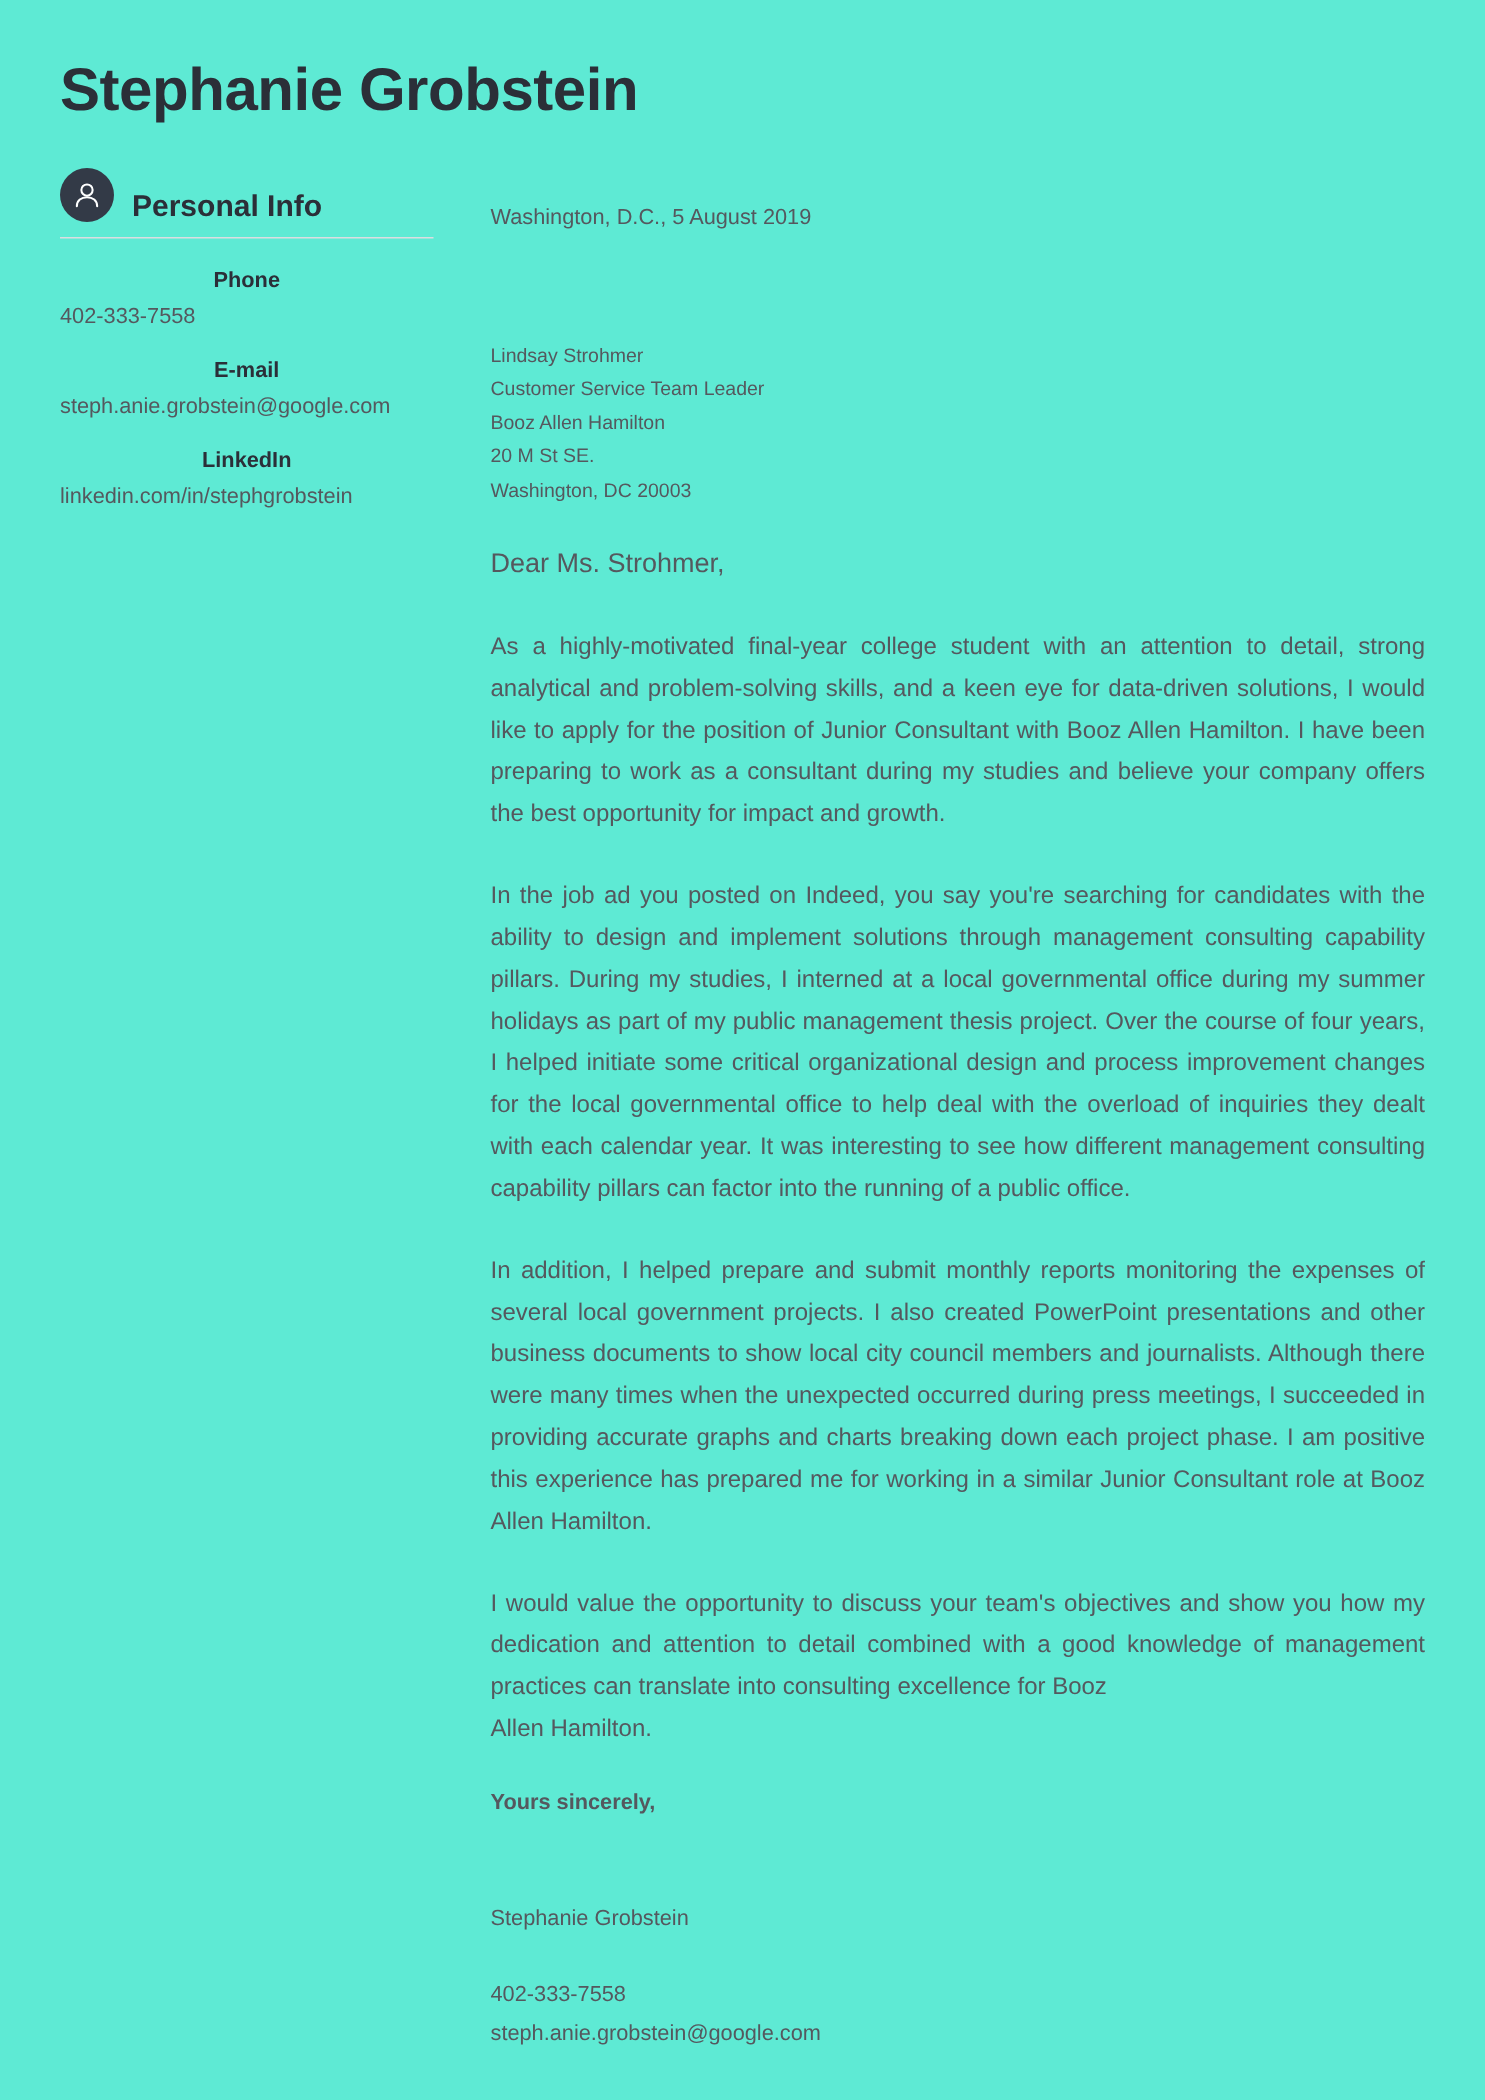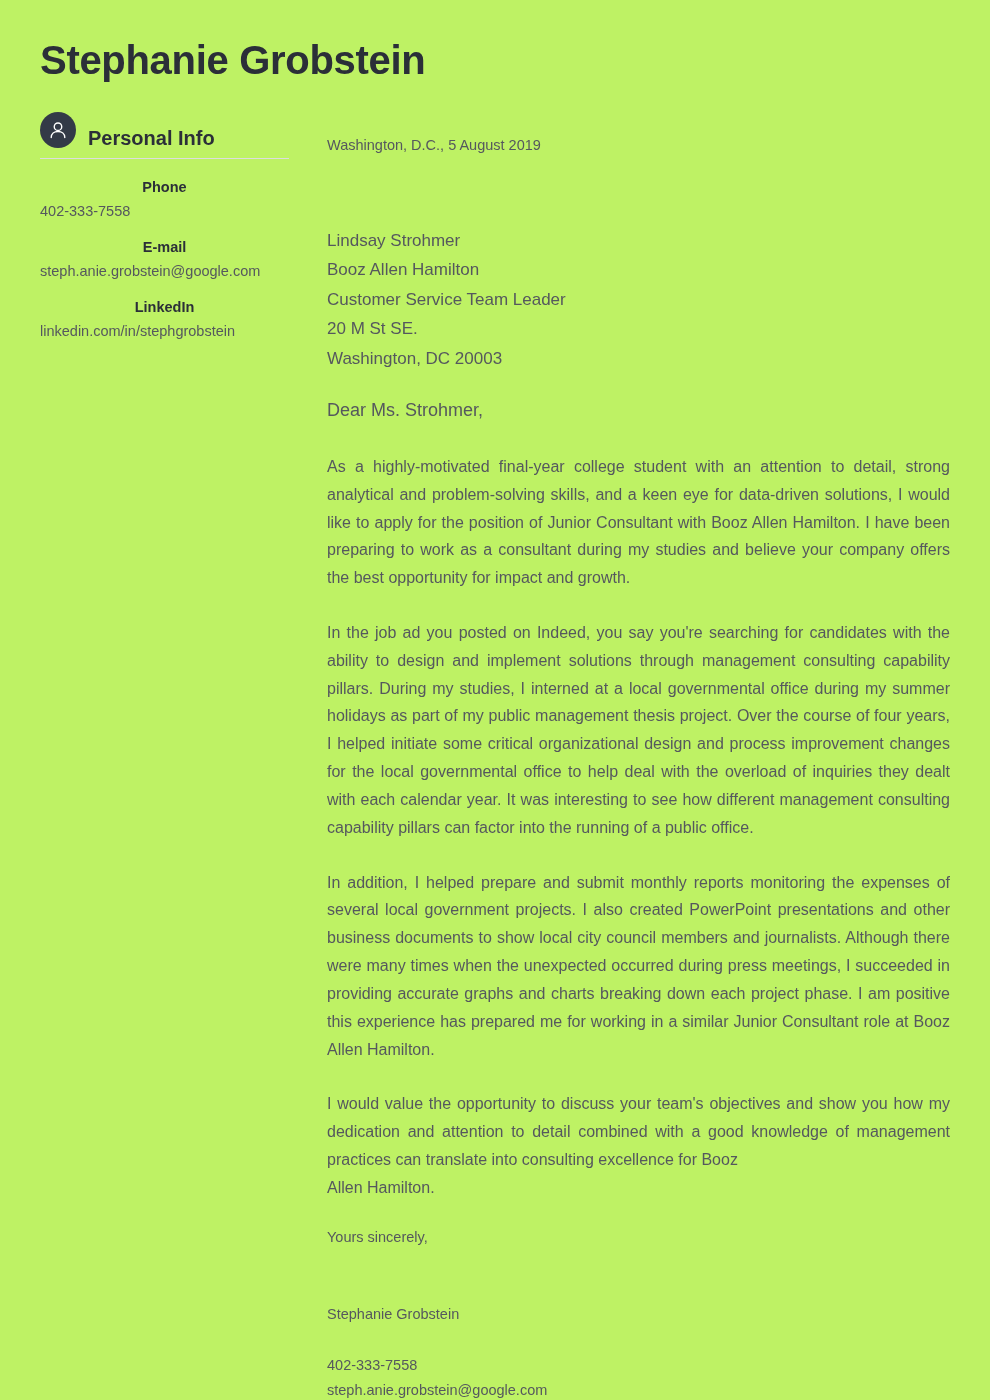--- a/index.html
+++ b/index.html
@@ -12,21 +12,21 @@
     height: 1400px;
     position: relative;
     font-family: "Liberation Sans", sans-serif;
     color: #55585e;
     overflow: hidden;
   }
 
   .page {
     position: absolute;
     inset: 0;
-    background: #bef264;
+    background: #5eead4;
   }
 
   
   .name-header {
     position: absolute;
     left: 40px;
     top: 38px;
     font-size: 40px;
     font-weight: bold;
     color: #2b2f38;
@@ -102,21 +102,21 @@
     font-size: 14.5px;
     line-height: 1.7;
     color: #55585e;
     margin-bottom: 68px;
   }
 
   .recipient {
     margin-bottom: 21px;
   }
   .recipient-line {
-    font-size: 17px;
+    font-size: 13px;
     line-height: 1.74;
     color: #55585e;
   }
 
   .salutation {
     font-size: 18px;
     line-height: 1.74;
     color: #55585e;
     margin-bottom: 27px;
   }
@@ -129,20 +129,21 @@
     margin: 0 0 27px 0;
   }
   .para:last-of-type { margin-bottom: 0; }
 
   .closing {
     font-size: 14.5px;
     line-height: 1.74;
     color: #55585e;
     margin-top: 23px;
     margin-bottom: 52px;
+    font-weight: bold;
   }
 
   .sign-name {
     font-size: 14.5px;
     line-height: 1.74;
     color: #55585e;
     margin-bottom: 26px;
   }
   .sign-line {
     font-size: 14.5px;
@@ -187,22 +188,22 @@
     </div>
 
   </div>
 
   <div class="letter">
 
     <div class="letter-date">Washington, D.C., 5 August 2019</div>
 
     <div class="recipient">
       <div class="recipient-line">Lindsay Strohmer</div>
+      <div class="recipient-line">Customer Service Team Leader</div>
       <div class="recipient-line">Booz Allen Hamilton</div>
-      <div class="recipient-line">Customer Service Team Leader</div>
       <div class="recipient-line">20 M St SE.</div>
       <div class="recipient-line">Washington, DC 20003</div>
     </div>
 
     <div class="salutation">Dear Ms. Strohmer,</div>
 
     <p class="para">As a highly-motivated final-year college student with an attention to detail, strong analytical and problem-solving skills, and a keen eye for data-driven solutions, I would like to apply for the position of Junior Consultant with Booz Allen Hamilton. I have been preparing to work as a consultant during my studies and believe your company offers the best opportunity for impact and growth.</p>
 
     <p class="para">In the job ad you posted on Indeed, you say you're searching for candidates with the ability to design and implement solutions through management consulting capability pillars. During my studies, I interned at a local governmental office during my summer holidays as part of my public management thesis project. Over the course of four years, I helped initiate some critical organizational design and process improvement changes for the local governmental office to help deal with the overload of inquiries they dealt with each calendar year. It was interesting to see how different management consulting capability pillars can factor into the running of a public office.</p>
 

